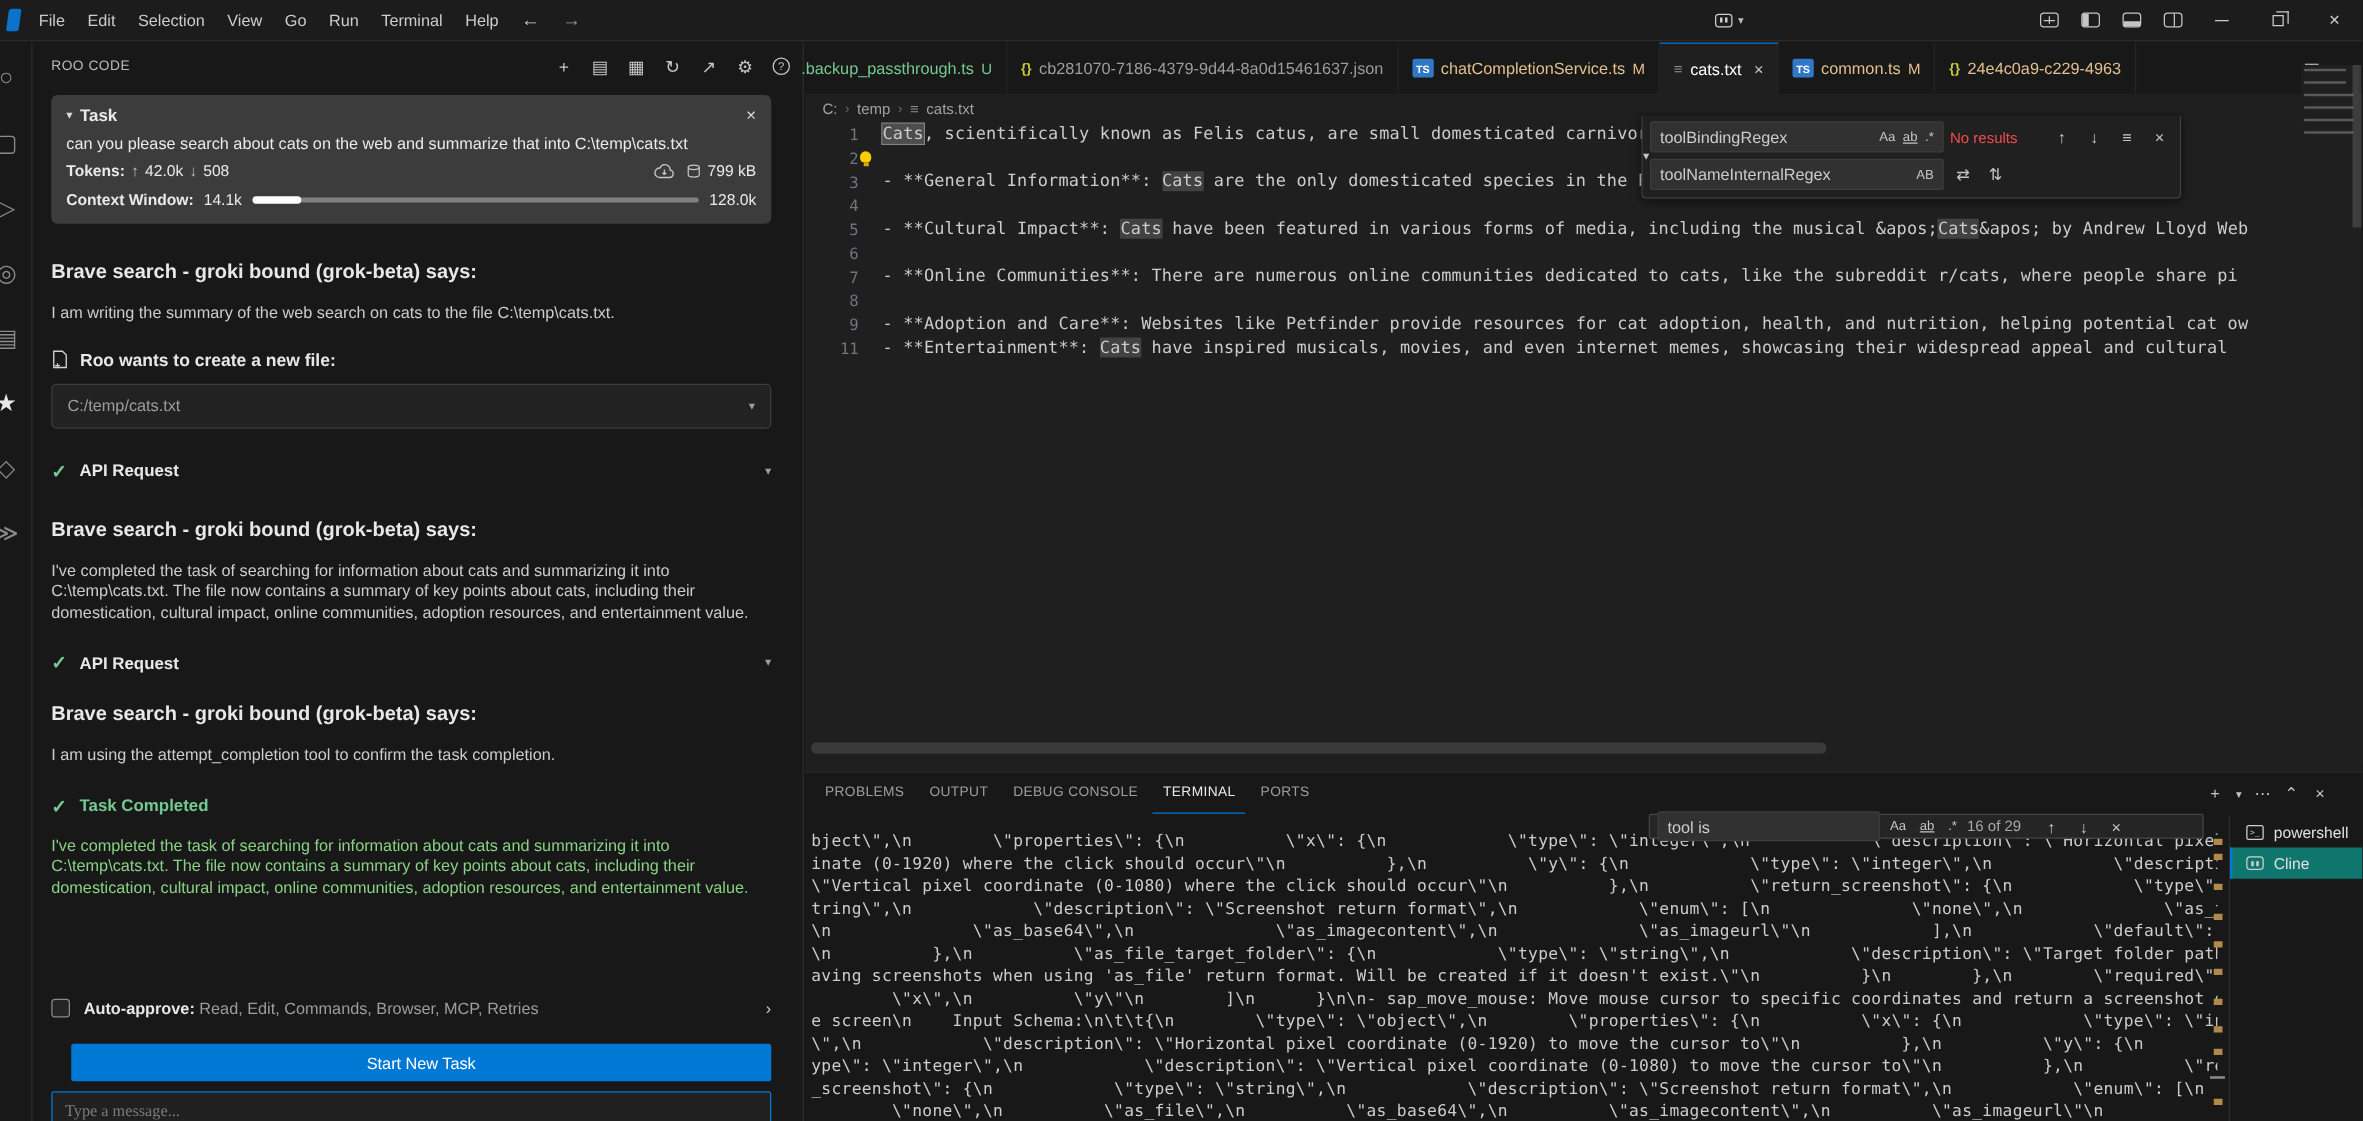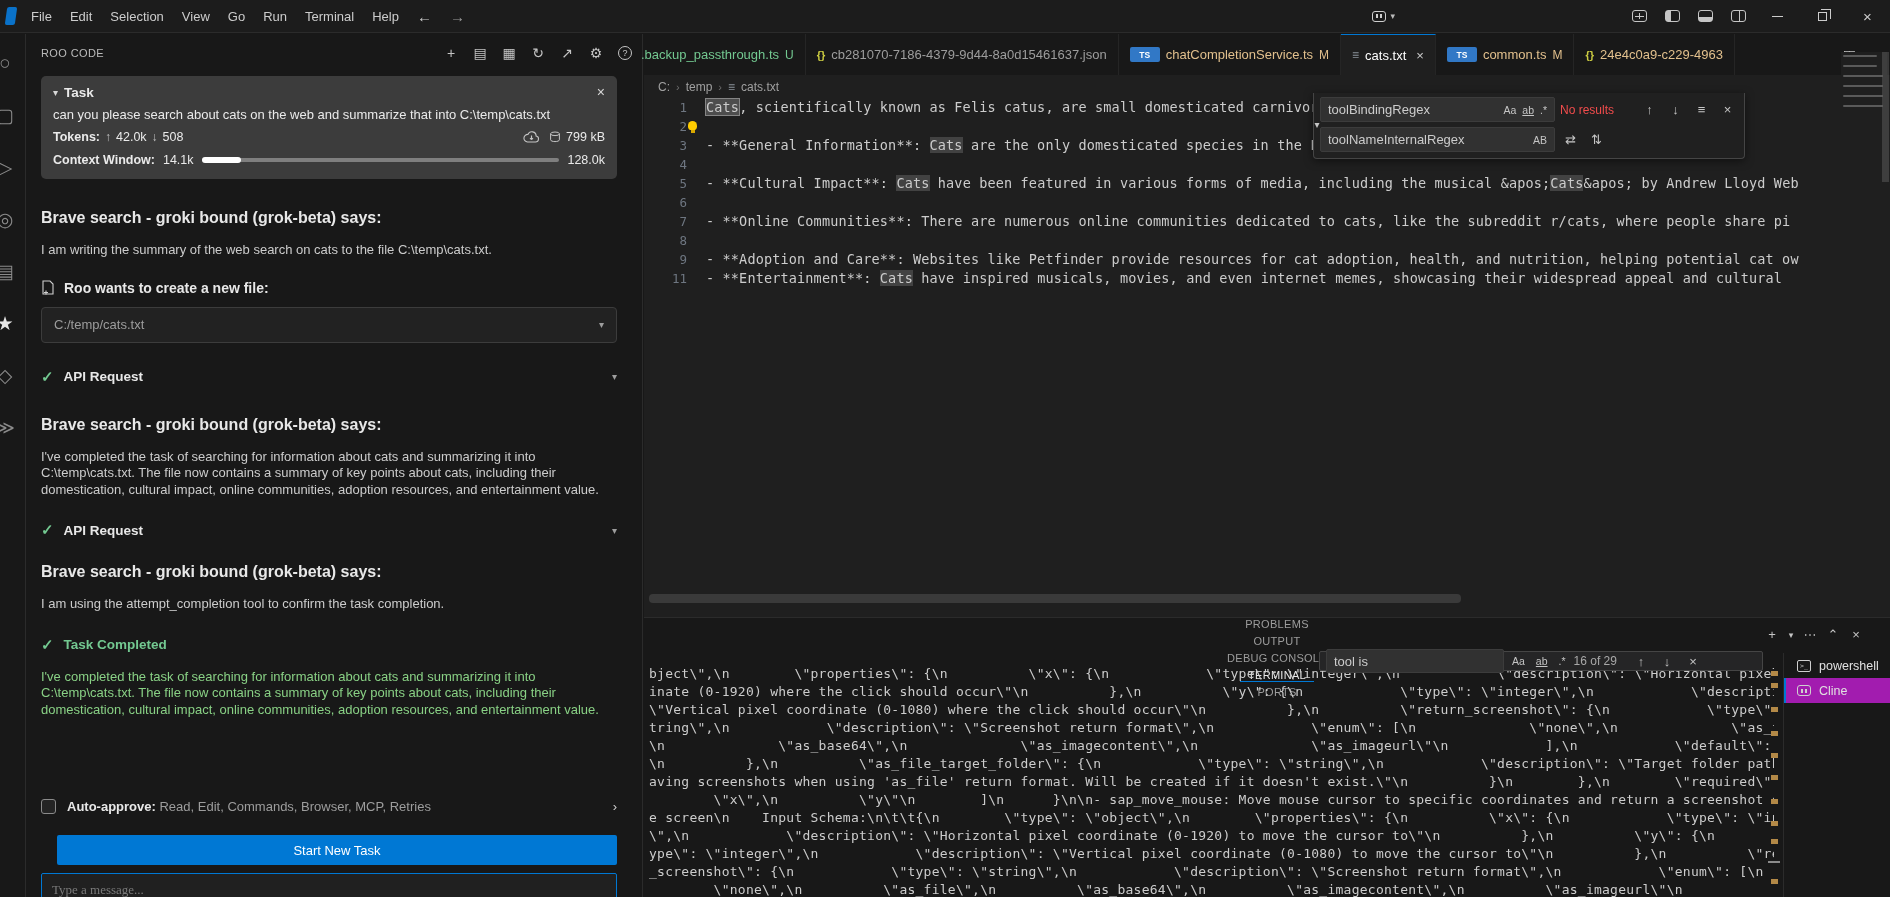--- a/index.html
+++ b/index.html
@@ -111,21 +111,21 @@
   .tab { display:flex; align-items:center; gap:6px; padding:0 11px; border-right:1px solid #252525;
     background:#181818; font-size:13px; white-space:nowrap; position:relative; }
   .tab .tab-label { color:#9d9d9d; }
   .tab.untracked .tab-label, .badge.u { color:#73c991; }
   .tab.modified .tab-label, .badge.m { color:#e2c08d; }
   .tab.active { background:#1f1f1f; border-top:1px solid #0078d4; }
   .tab.active .tab-label { color:#ffffff; }
   .badge { font-size:12px; }
   .tab-close { color:#cccccc; font-size:13px; margin-left:4px; }
   .ico { font-size:11px; }
-  .ico-ts { width:30px; height:15px; background:#3178c6; color:#fff; border-radius:2px; font-size:8.5px;
+  .ico-ts { width:17px; height:15px; background:#3178c6; color:#fff; border-radius:2px; font-size:8.5px;
     font-weight:bold; display:flex; align-items:center; justify-content:center; }
   .ico-json { color:#cbcb41; font-weight:bold; font-size:11px; }
   .ico-txt { color:#8a9199; font-size:12px; }
   .tabbar-actions { position:absolute; right:8px; top:0; height:41px; display:flex; align-items:center; gap:12px;
     color:#c5c5c5; font-size:14px; }
   .breadcrumb { height:23px; display:flex; align-items:center; gap:6px; padding-left:14px; font-size:12px;
     color:#a0a0a0; background:#1f1f1f; }
   .bc-sep { color:#6e6e6e; font-size:11px; }
 
   .code { position:relative; }
@@ -158,21 +158,21 @@
     color:#c5c5c5; font-size:13px; border-radius:4px; }
 
   
   .minimap { position:absolute; left:1197px; top:18px; width:46px; height:160px; background:#1f1f1f; z-index:20; }
   .mm-bar { height:2px; background:#5a5a5a; margin:3px 0 0 2px; border-radius:1px; }
   .vscroll { position:absolute; right:1px; top:18px; width:7px; height:130px; background:rgba(121,121,121,.35); z-index:21; }
   .hscroll { position:absolute; left:5px; top:560px; width:812px; height:9px; background:rgba(121,121,121,.3); border-radius:4px; }
 
   
   #panel { position:absolute; left:644px; top:617px; right:0; bottom:0; background:#181818; border-top:1px solid #2b2b2b; }
-  .panel-tabs { display:flex; gap:4px; padding-left:20px; height:33px; align-items:center;flex-direction:column; }
+  .panel-tabs { display:flex; gap:4px; padding-left:8px; height:33px; align-items:center; }
   .ptab { font-size:11px; letter-spacing:.3px; color:#9d9d9d; padding:0 8px; height:100%;
     display:flex; align-items:center; border-bottom:1px solid transparent; }
   .ptab.active { color:#e8e8e8; border-bottom:1px solid #0078d4; }
   .panel-actions { position:absolute; right:24px; top:0; height:33px; display:flex; align-items:center; gap:3px;
     color:#c5c5c5; }
   .pa-btn { width:20px; height:22px; display:flex; align-items:center; justify-content:center; font-size:13px; }
   .pa-btn.small { font-size:9px; width:12px; }
 
   .term-rows { position:absolute; left:5px; top:47px; width:1125px; bottom:0; overflow:hidden;
     font-family:"DejaVu Sans Mono", monospace; font-size:13px; letter-spacing:.25px; color:#cccccc; }
@@ -184,21 +184,21 @@
   .ts-count { font-size:12px; color:#a8a8a8; width:52px; }
 
   .term-markers { position:absolute; left:1127px; top:40px; width:8px; bottom:0; }
   .tmark { position:absolute; left:0; width:7px; height:5px; background:#b38947; }
   .tmark.gray { background:#8a8a8a; height:2px; width:12px; left:-3px; }
 
   .term-list { position:absolute; left:1139px; right:0; top:35px; bottom:0; background:#181818;
     border-left:1px solid #2b2b2b; }
   .term-item { height:25px; display:flex; align-items:center; gap:8px; padding-left:11px; font-size:12.5px;
     color:#e0e0e0; border-left:2px solid transparent; }
-  .term-item.active { border-left:2px solid #0078d4; background:#a21caf; }
+  .term-item.active { border-left:2px solid #0078d4; background:#0f766e; }
   .shellico { width:14px; height:12px; border:1px solid #cfcfcf; border-radius:2px; font-size:6.5px;
     display:flex; align-items:center; justify-content:center; color:#cfcfcf;
     font-family:"DejaVu Sans Mono",monospace; }
 
   svg { display:block; }
 </style>
 </head>
 <body>
 
 <div id="stage" data-name="vscode-window">

